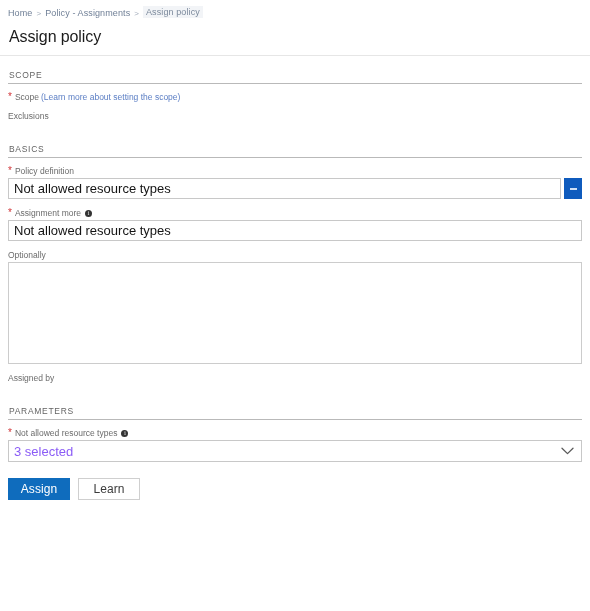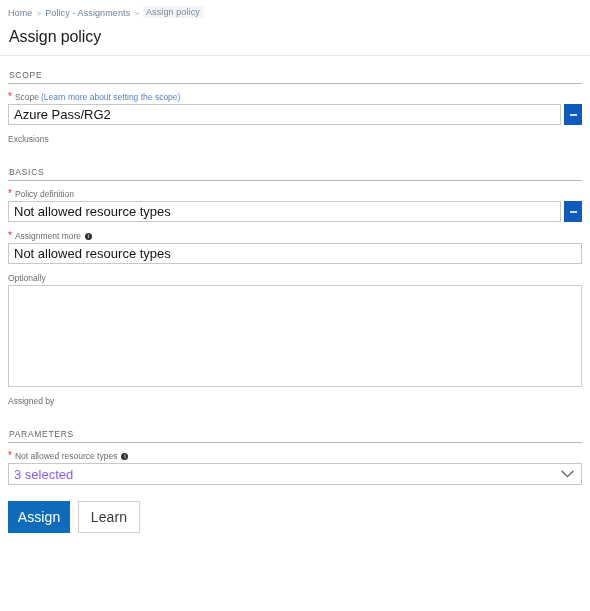--- a/index.html
+++ b/index.html
@@ -204,22 +204,22 @@
   .dd-chevron svg { display: block; }
 
   
   .actions {
     display: flex;
     gap: 8px;
     padding-top: 7px;
   }
   .btn {
     font-family: "Liberation Sans", sans-serif;
-    font-size: 14px;
-    height: 32px;
+    font-size: 12px;
+    height: 22px;
     min-width: 62px;
     padding: 0 6px;
     cursor: pointer;
     box-sizing: border-box;
     display: inline-flex;
     align-items: center;
     justify-content: center;
     letter-spacing: .1px;
   }
   .btn-primary {
@@ -250,26 +250,20 @@
 <div class="form-body">
 
   <div class="section-head">SCOPE</div>
   <div class="section-rule"></div>
 
   <div class="field">
     <div class="field-label">
       <span class="req-star">*</span>
       <span>Scope</span>
       <a class="lbl-link" href="#">(Learn more about setting the scope)</a>
-    </div>
-    <div class="input-row">
-      <input class="txt" type="text" value="Azure Pass/RG2" style="">
-      <button class="browse-btn">
-        <span class="dots"></span>
-      </button>
     </div>
   </div>
 
   <div class="field">
     <div class="field-label">
       <span>Exclusions</span>
     </div>
   </div>
 
   <div class="section-head">BASICS</div>

